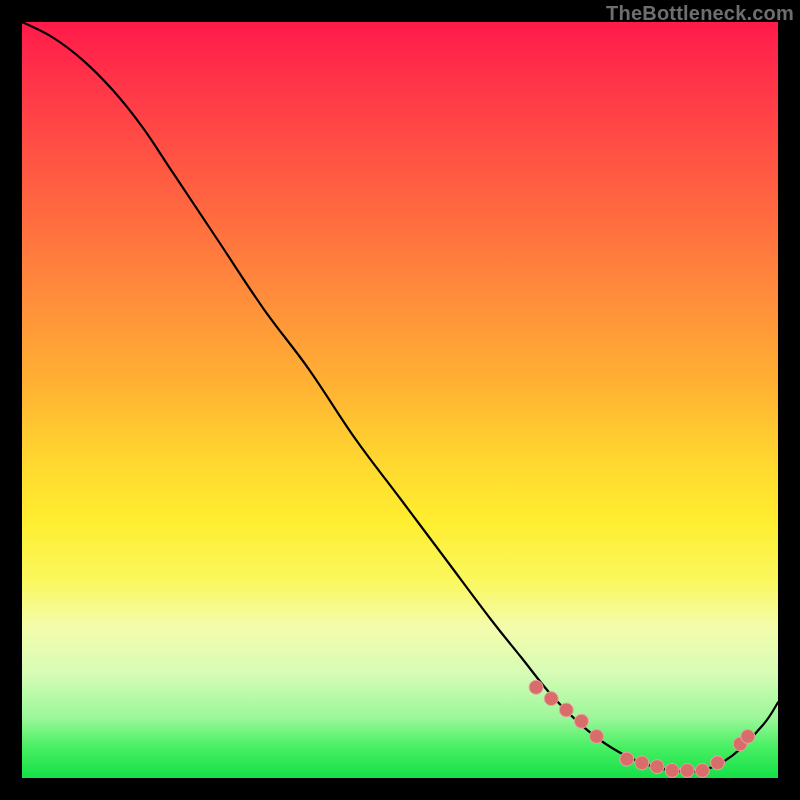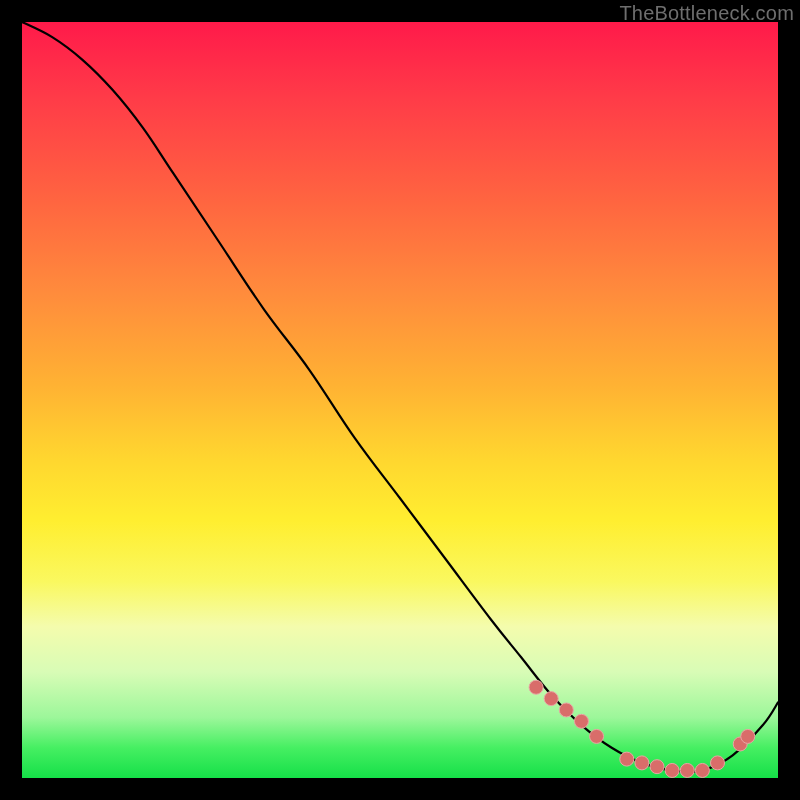--- a/index.html
+++ b/index.html
@@ -53,21 +53,21 @@
     width: 756px;
     height: 756px;
     overflow: visible;
   }
   .watermark {
     position: absolute;
     top: 2px;
     right: 6px;
     color: #6e6e6e;
     font-size: 20px;
-    font-weight: 400;
+    font-weight: 700;
     letter-spacing: 0.2px;
     user-select: none;
   }
 </style>
 </head>
 <body>
 
 <div class="stage">
 
   <div class="watermark">TheBottleneck.com</div>

